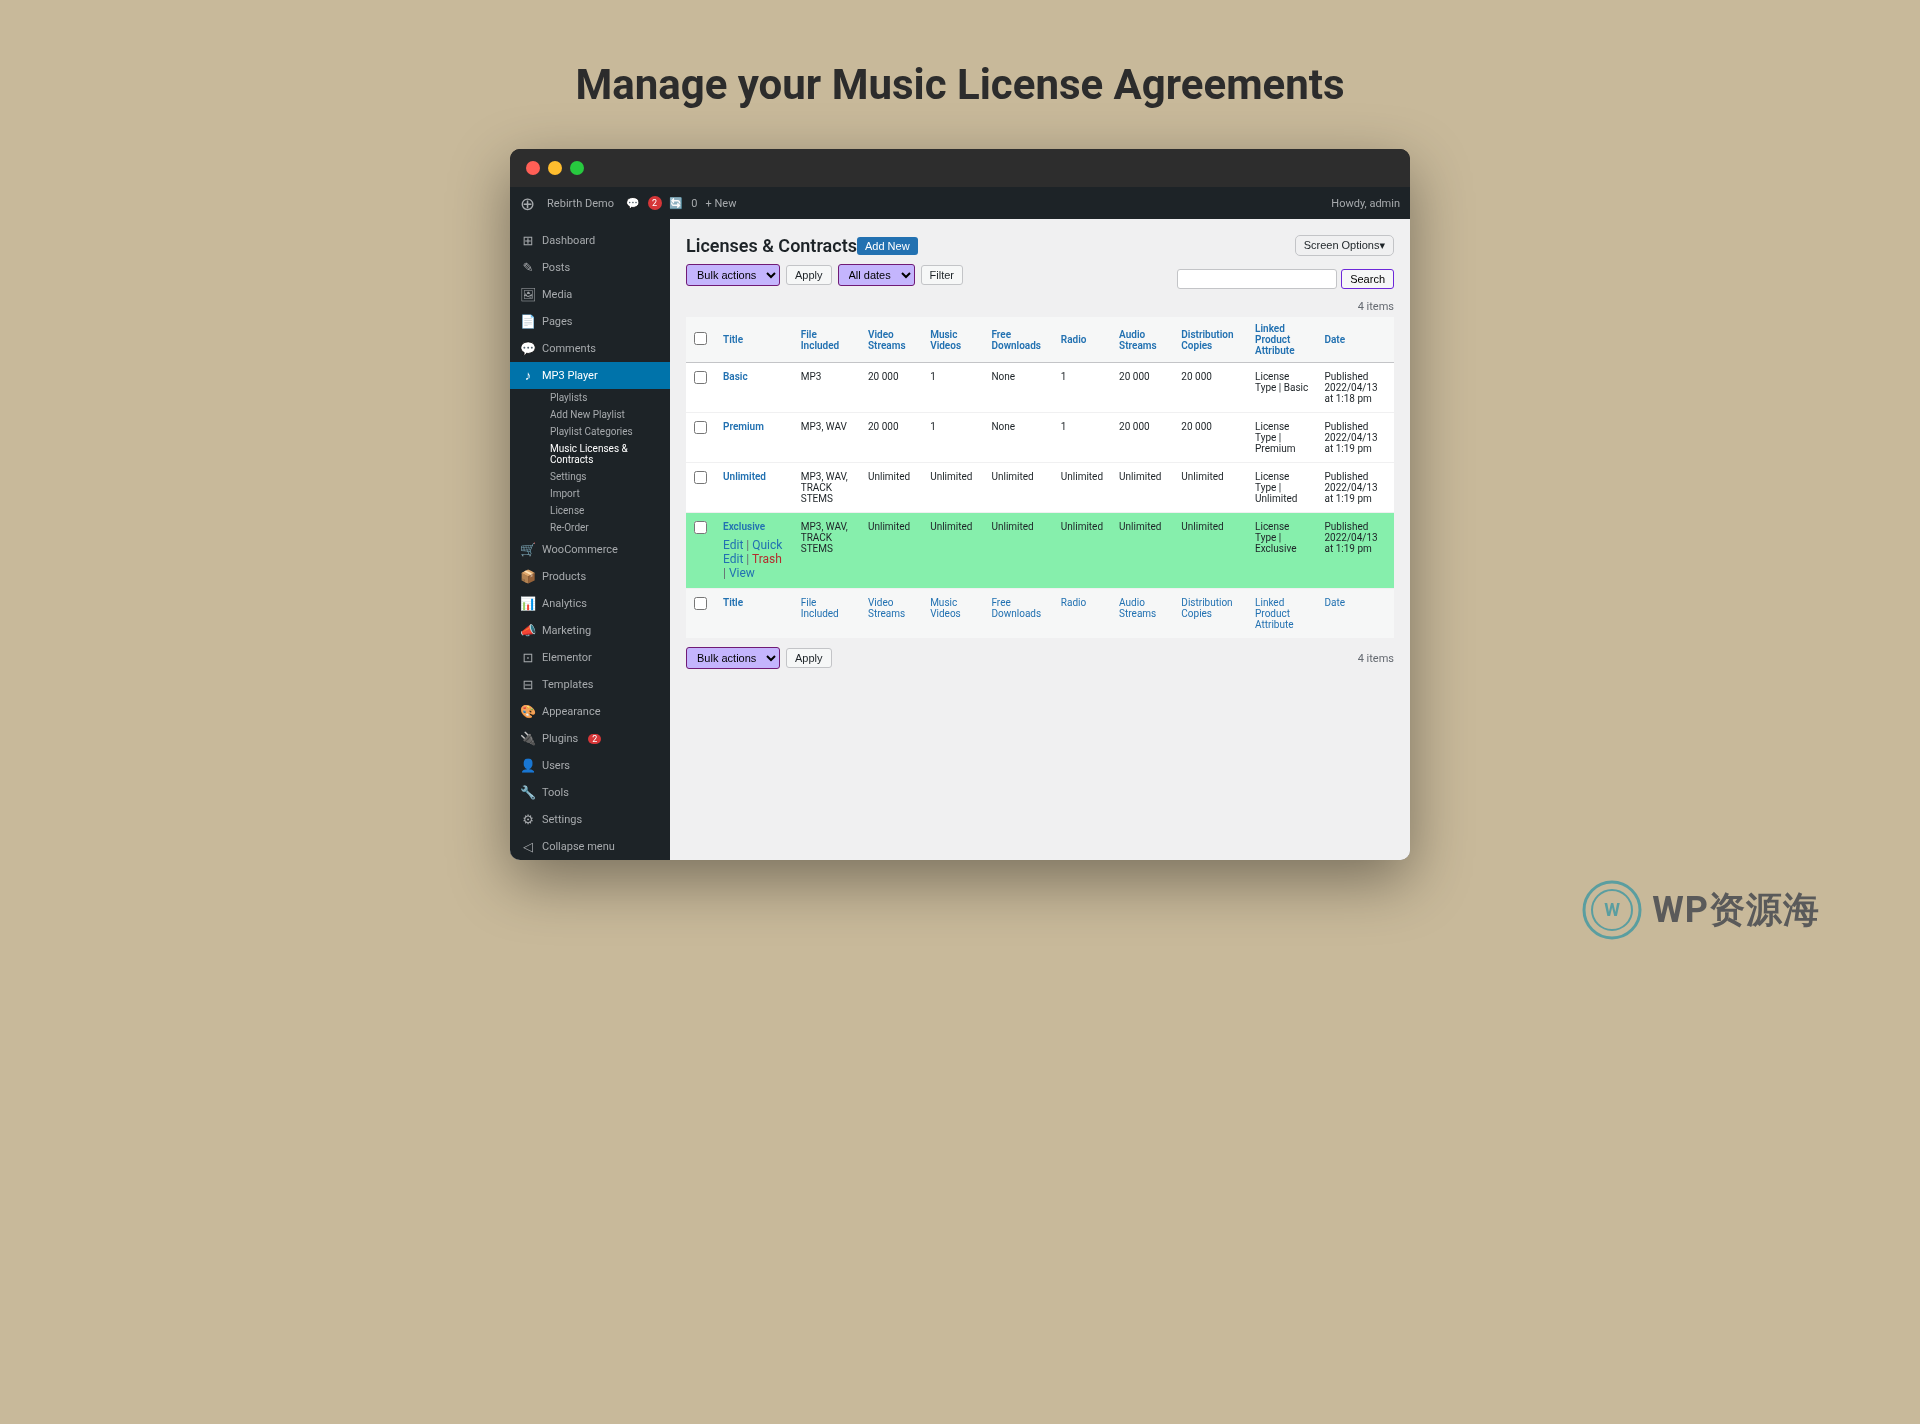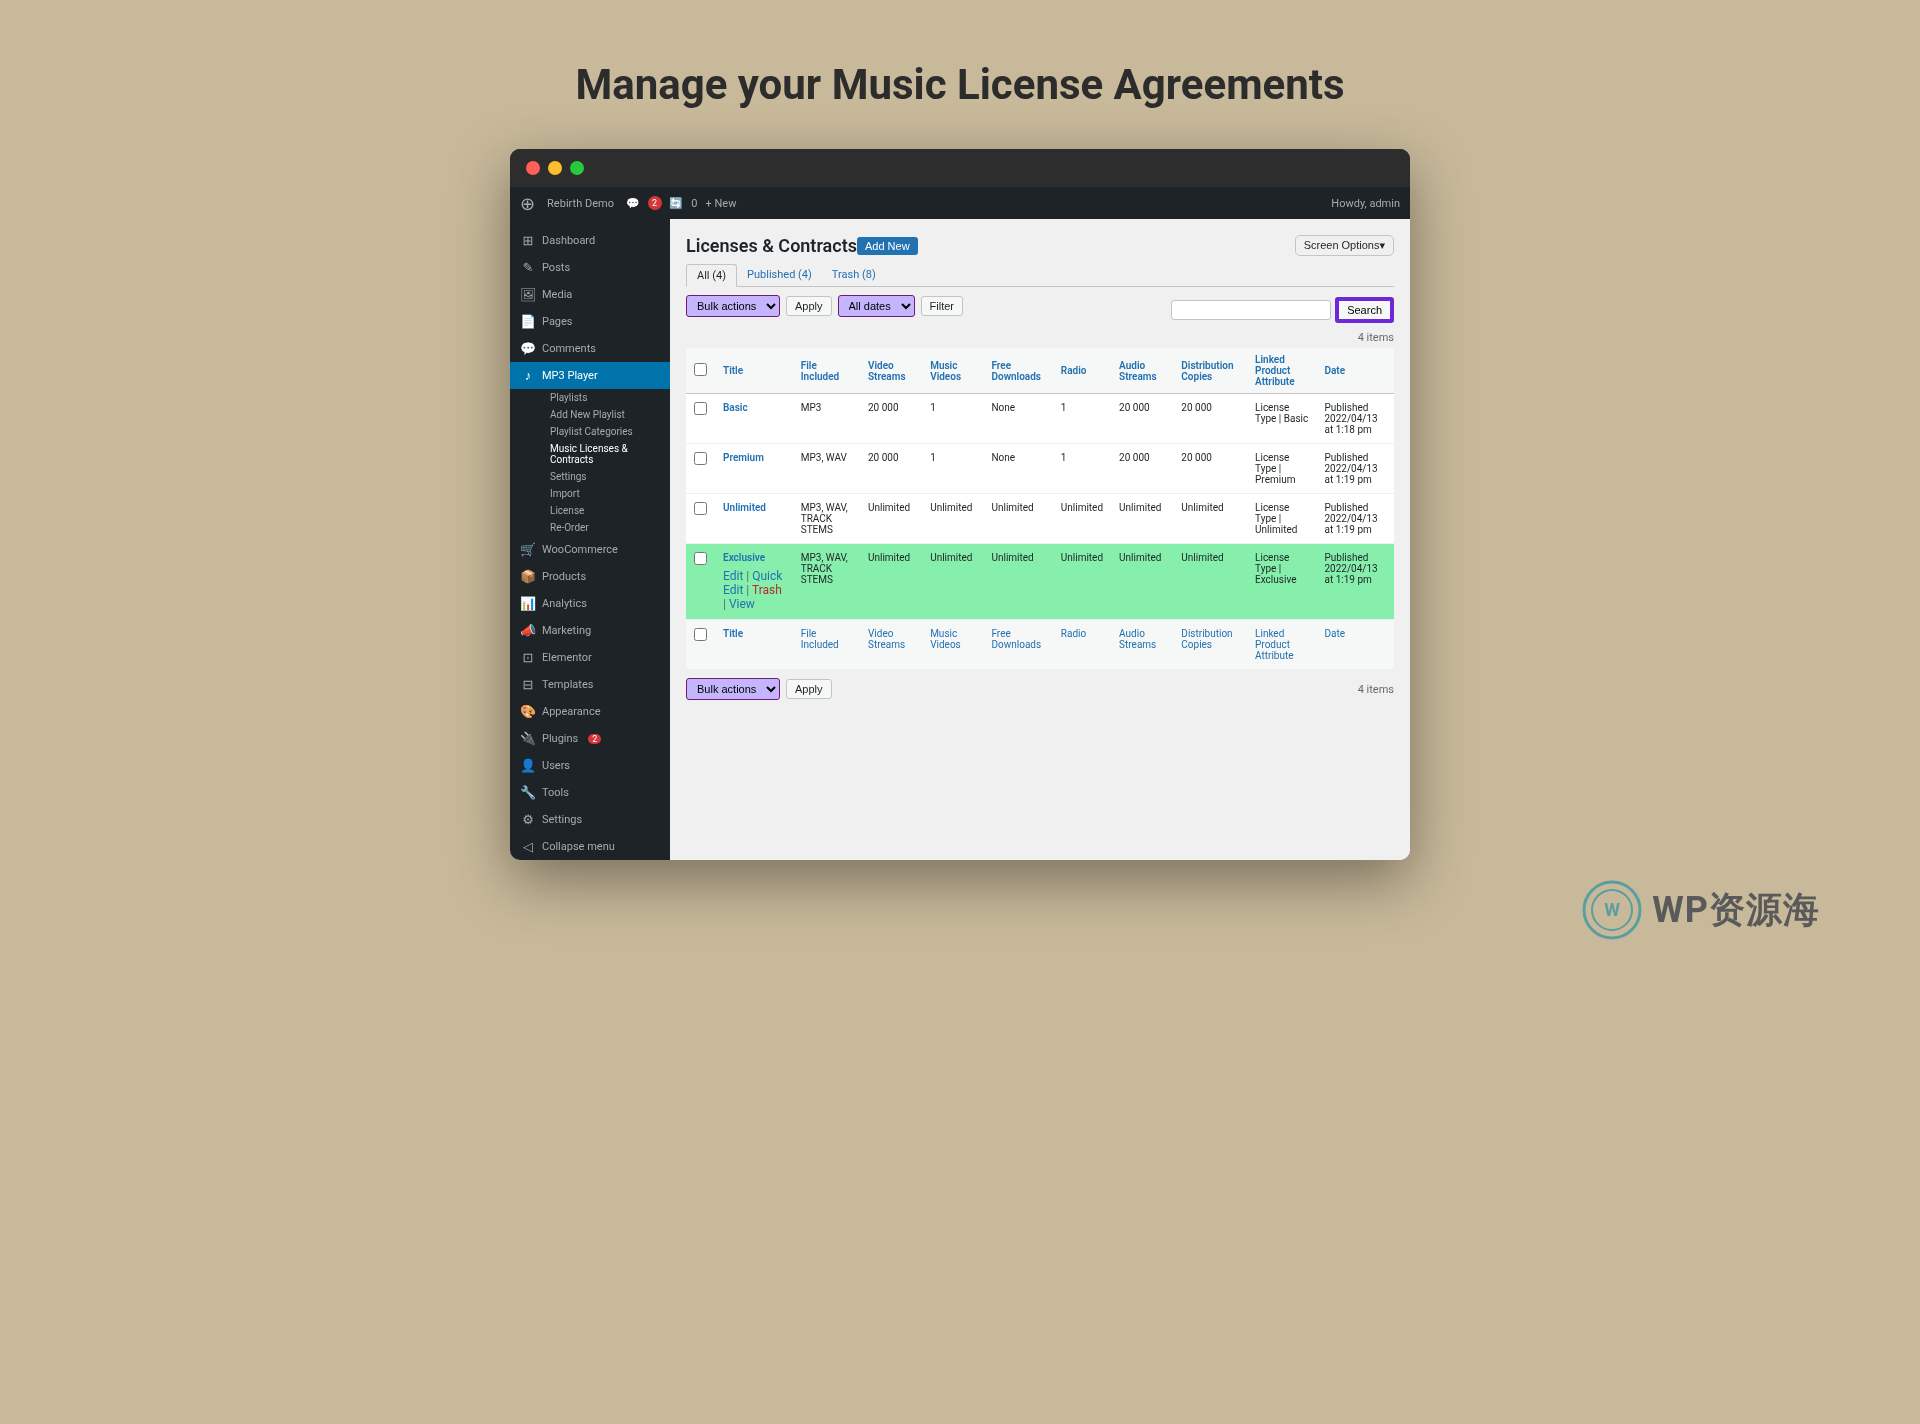--- a/index.html
+++ b/index.html
@@ -214,21 +214,21 @@
     .wp-search input {
       padding: 3px 6px;
       font-size: 11px;
       border: 1px solid #c3c4c7;
       border-radius: 3px;
       width: 160px;
     }
     .search-btn {
       padding: 3px 8px;
       font-size: 11px;
-      border: 4px solid #6d28d9;
+      border: 1px solid #6d28d9;
       border-radius: 3px;
       background: #f6f7f7;
       cursor: pointer;
     }
     
     .wp-table {
       width: 100%;
       border-collapse: collapse;
       background: #fff;
       font-size: 11px;
@@ -433,25 +433,20 @@
         <div class="content-header-left">
           <h2 class="page-heading">Licenses &amp; Contracts</h2>
           <button class="add-new-btn">Add New</button>
         </div>
         <button class="screen-options-btn">
           <span>Screen Options</span>
           <span>▾</span>
         </button>
       </div>
 
-      <div class="wp-tabs">
-        <a class="wp-tab active">All (4)</a>
-        <a class="wp-tab">Published (4)</a>
-        <a class="wp-tab">Trash (8)</a>
-      </div>
 
       <div style="display:flex; align-items:center; justify-content:space-between; margin-bottom:6px;">
         <div class="wp-filters">
           <select class="wp-select">
             <option>Bulk actions</option>
           </select>
           <button class="wp-btn">Apply</button>
           <select class="wp-select">
             <option>All dates</option>
           </select>

